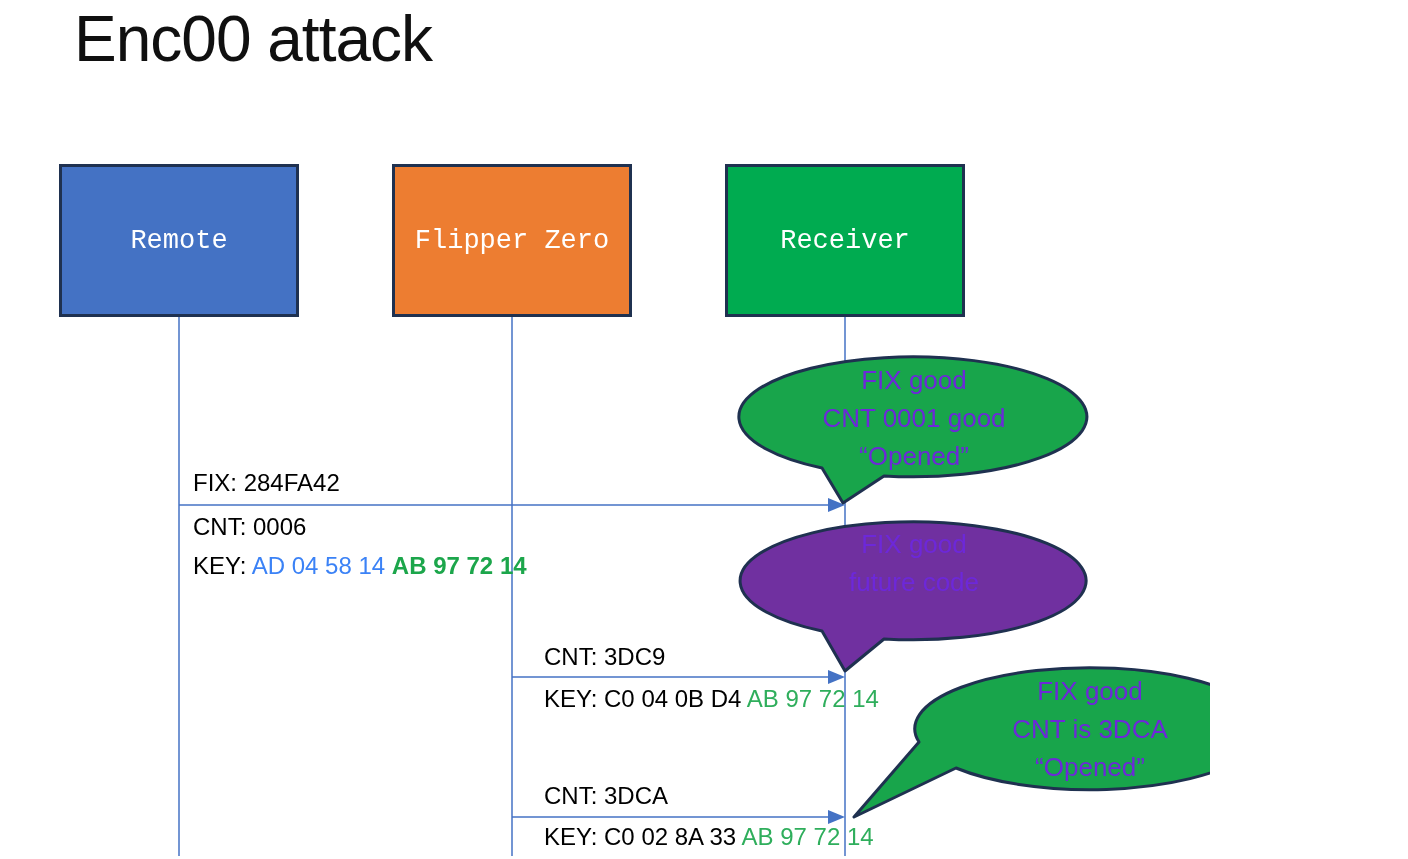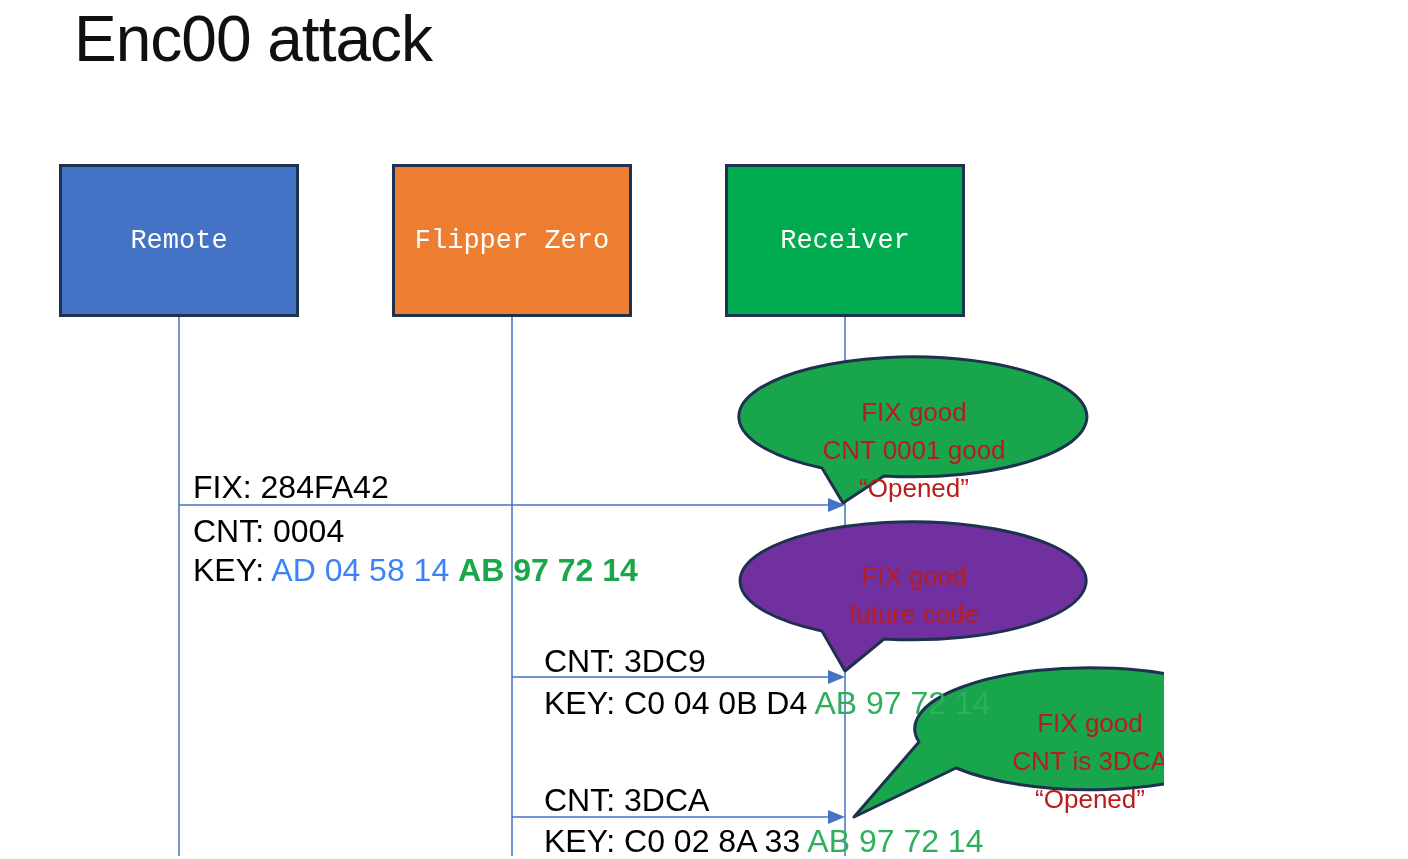--- a/index.html
+++ b/index.html
@@ -2,49 +2,50 @@
 <html><head>
 <meta charset="utf-8">
 <style>
   html,body{margin:0;padding:0;background:#ffffff;}
   .slide{
     position:relative;
     width:1164px;height:859px;
     background:#ffffff;
     overflow:hidden;
     font-family:"Liberation Sans", sans-serif;
+    padding-left:46px;
   }
   .title{
     position:absolute;left:74px;top:2px;
     font-size:64px;font-weight:300;letter-spacing:-1px;
     color:#101010;margin:0;
   }
   .actor{
     position:absolute;top:164px;width:240px;height:153px;
     border:3px solid #1F3150;box-sizing:border-box;
     display:flex;align-items:center;justify-content:center;
     color:#ffffff;font-size:27px;font-family:Liberation Mono, monospace;
   }
   .actor-remote{left:59px;background:#4472C4;}
   .actor-flipper{left:392px;background:#ED7D31;}
   .actor-receiver{left:725px;background:#00AB50;}
   svg.overlay{position:absolute;left:0;top:0;}
   .msg{
     position:absolute;
-    font-size:32px;color:#000000;white-space:nowrap;line-height:1.1;
+    font-size:24px;color:#000000;white-space:nowrap;line-height:1.1;
   }
   .m1{left:193px;}
   .m2,.m3{left:516px;margin-left:28px;}
   .k-red{color:#3b82f6;}
   .k-green-bold{color:#1CA64B;font-weight:700;}
   .k-green{color:#2FAE5C;}
   .callout-text{
     position:absolute;width:300px;
-    text-align:center;color:#b91c1c;
-    font-size:26px;line-height:38px;white-space:nowrap;margin-top:32px;
+    text-align:center;color:#6d28d9;
+    font-size:26px;line-height:38px;white-space:nowrap;
   }
   .c1{left:764px;top:361px;}
   .c2{left:764px;top:525px;}
   .c3{left:940px;top:672px;}
 </style>
 </head>
 <body>
 
 <div class="slide">
 
@@ -77,21 +78,21 @@
 
     <path d="M 884 476 A 174 60 0 1 0 822 468 L 843 503 Z" fill="#18A54B" stroke="#1F3150" stroke-width="3" stroke-linejoin="round"></path>
     <path d="M 884 639 A 173 59 0 1 0 822 631 L 845 671 Z" fill="#7030A0" stroke="#1F3150" stroke-width="3" stroke-linejoin="round"></path>
     <path d="M 956 768 A 175 61 0 1 0 919 742 L 854 817 Z" fill="#18A54B" stroke="#1F3150" stroke-width="3" stroke-linejoin="round"></path>
   </svg>
 
   <div class="msg m1" style="top:470px">
     <span>FIX: 284FA42</span>
   </div>
   <div class="msg m1" style="top:514px">
-    <span>CNT: 0004</span>
+    <span>CNT: 0006</span>
   </div>
   <div class="msg m1" style="top:553px">
     <span>KEY: </span><span class="k-red">AD 04 58 14 </span><span class="k-green-bold">AB 97 72 14</span>
   </div>
 
   <div class="msg m2" style="top:644px">
     <span>CNT: 3DC9</span>
   </div>
   <div class="msg m2" style="top:686px">
     <span>KEY: C0 04 0B D4 </span><span class="k-green">AB 97 72 14</span>

